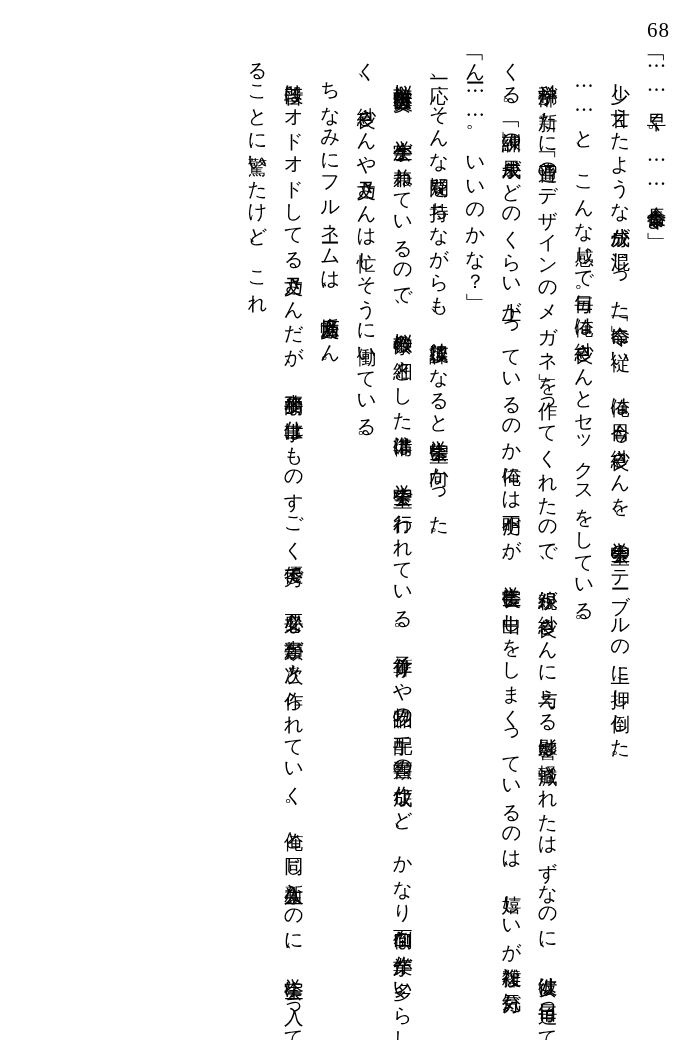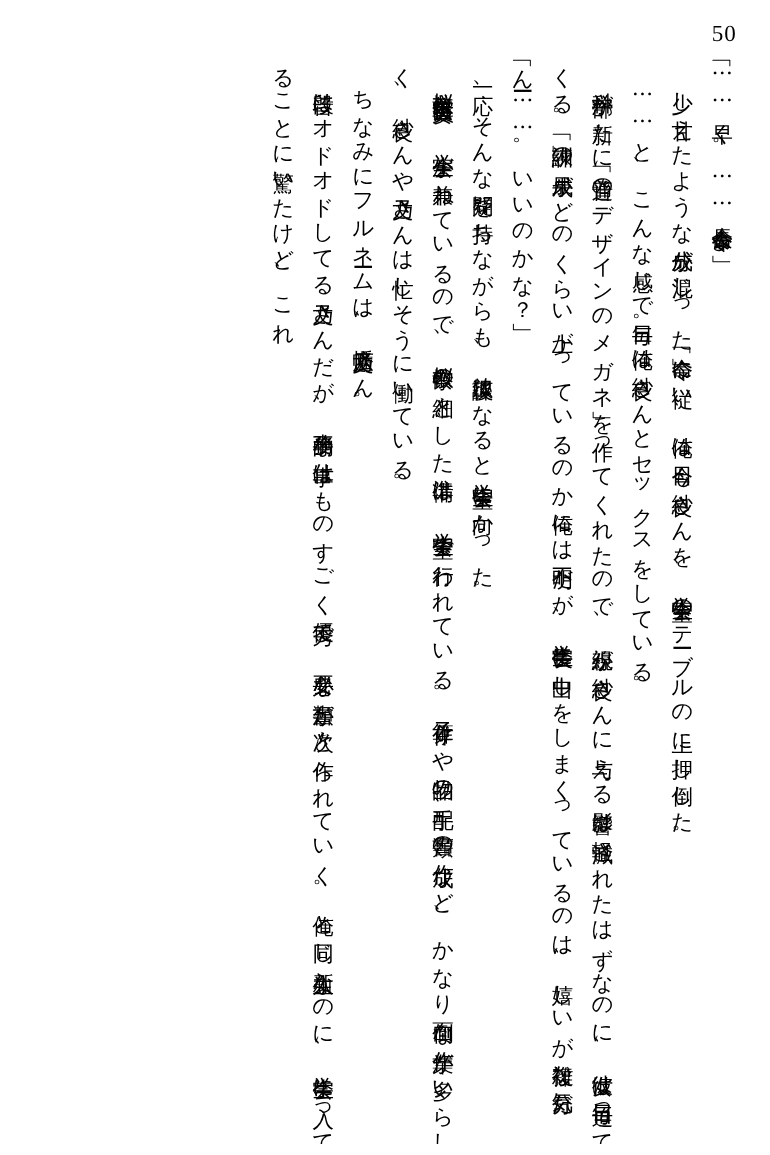--- a/index.html
+++ b/index.html
@@ -49,21 +49,21 @@
     margin: 0;
     padding: 0;
     text-indent: 0;
   }
 </style>
 </head>
 <body>
 
 <div class="page">
 
-  <div class="page-number">50</div>
+  <div class="page-number">68</div>
 
   <div class="text-body">
     <p>「……早く。……会長命令よ」</p>
     <p>　少し甘えたような成分が混じった「命令」に従い、俺は今日も紗良さんを、学生会室のテーブルの上に押し倒した。</p>
     <p>　……と、こんな感じで毎日。俺は紗良さんとセックスをしている。</p>
     <p>　科学部が新たに「普通のデザインのメガネ」を作ってくれたので、視線が紗良さんに与える影響は軽減されたはずなのに、彼女は毎日迫ってくる。「訓練」の成果がどのくらい上がっているのか俺には不明だが、学生会長に中出しをしまくっているのは、嬉しいが複雑な気分だ。</p>
     <p>「んー……。いいのかな？」</p>
     <p>　一応、そんな疑問を持ちながらも、放課後になると学生会室に向かった。</p>
     <p>　桜散祭実行委員は、学生会が兼ねているので、桜散祭の細々とした準備は、学生会室で行われている。予算作りや物品の手配、書類の作成など、かなり面倒な作業が多いらしく、紗良さんや文乃さんは忙しそうに働いている。</p>
     <p>　ちなみにフルネームは、広幡文乃さん。</p>

